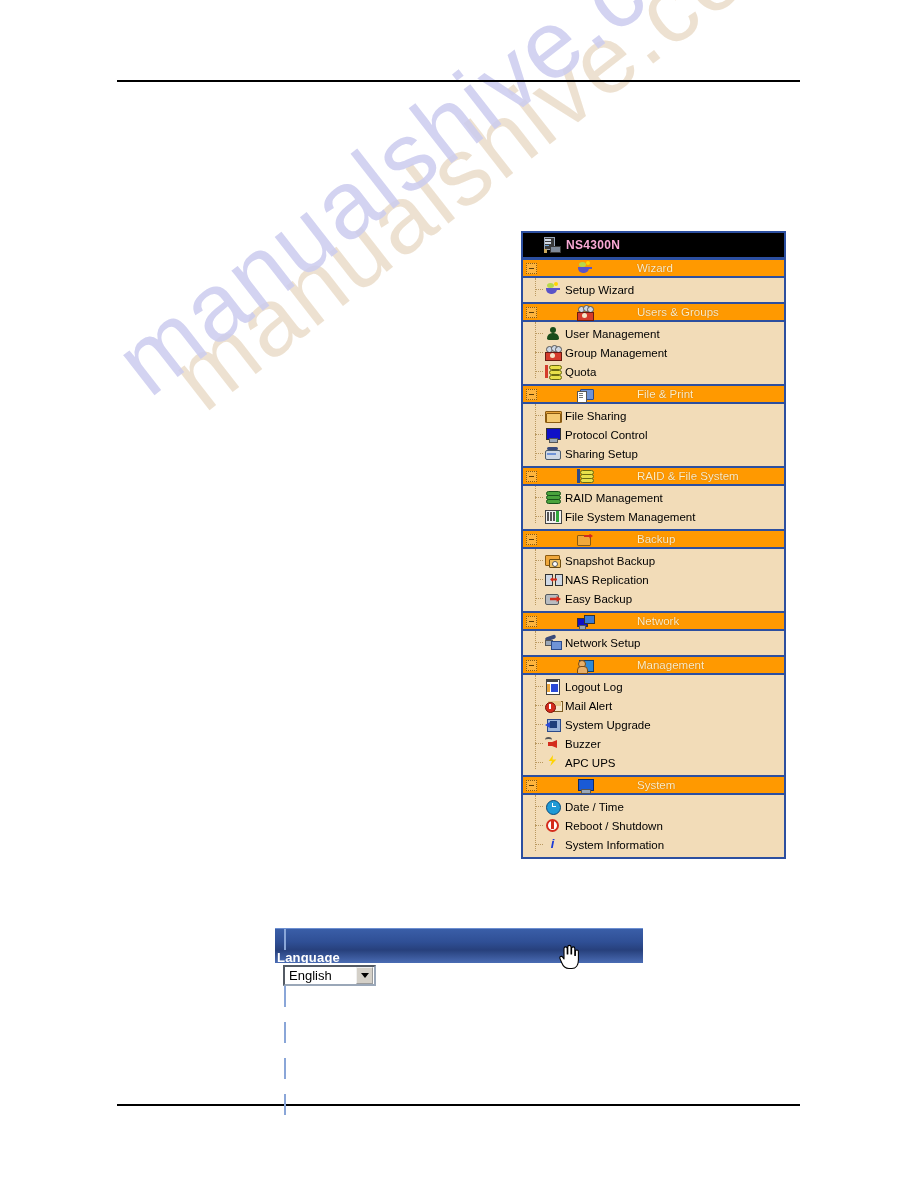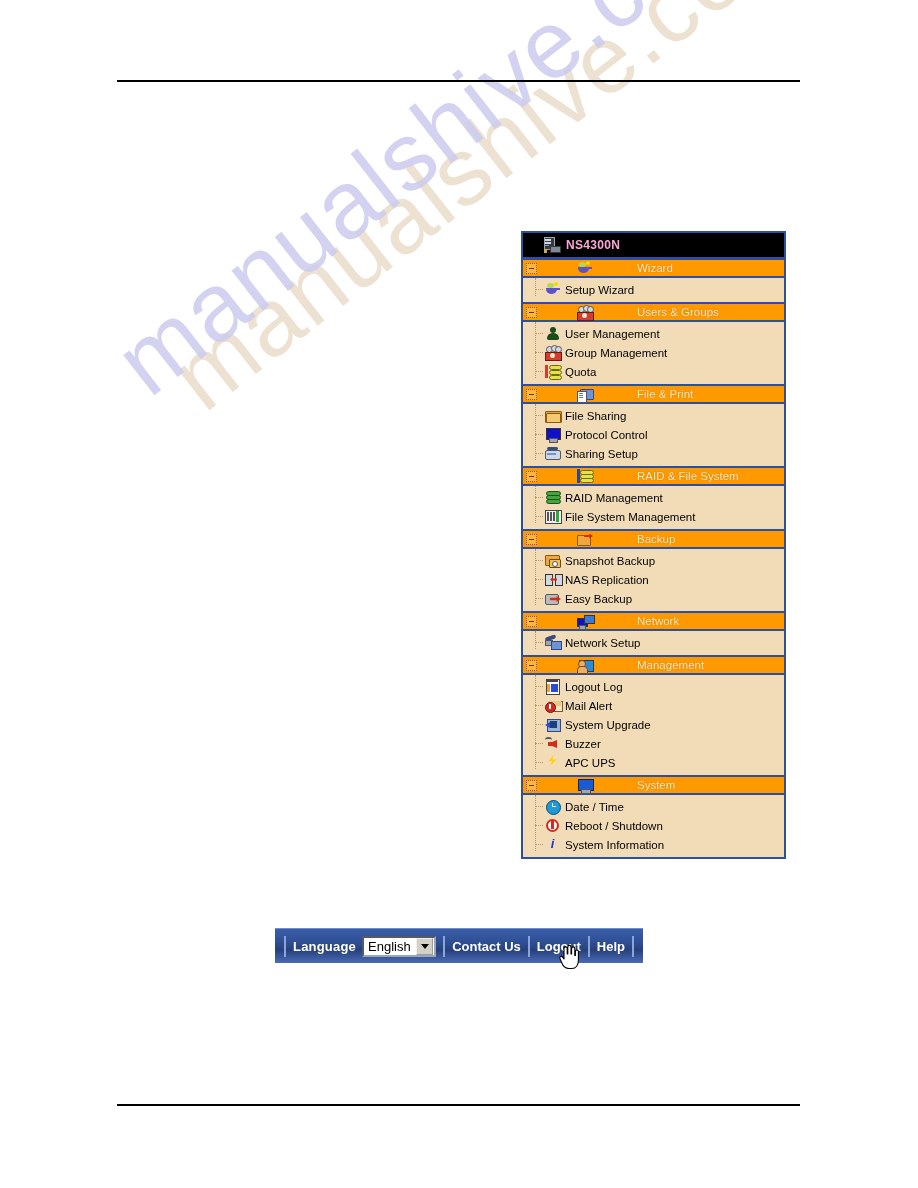--- a/index.html
+++ b/index.html
@@ -270,23 +270,24 @@
   
   .ic-info .i{left:5px;top:0px;width:5px;height:14px;background:transparent;color:#1a3ad6;font-weight:bold;font-style:italic;font-size:13px;line-height:14px;text-align:center;}
 
   
   .toolbar{
     position:absolute;
     left:275px; top:928px;
     width:368px; height:35px;
     background:linear-gradient(to bottom,#3a5ea8 0%,#2f4f95 38%,#27407c 62%,#4a6cb4 100%);
     border-top:1px solid #6d8fd0;
-    display:flex;align-items:center;
+    display:flex;align-items:flex-start;
     box-sizing:border-box;
     padding:0 2px;
+    flex-direction:column;
   }
   .tb-sep{width:2px;height:21px;background:#8aa6d8;margin:0 7px;flex:none;}
   .tb-label{
     color:#ffffff;font-size:13px;font-weight:bold;
     letter-spacing:.2px;white-space:nowrap;
   }
   .tb-link{
     color:#ffffff;font-size:13px;font-weight:bold;
     white-space:nowrap;cursor:pointer;
   }

